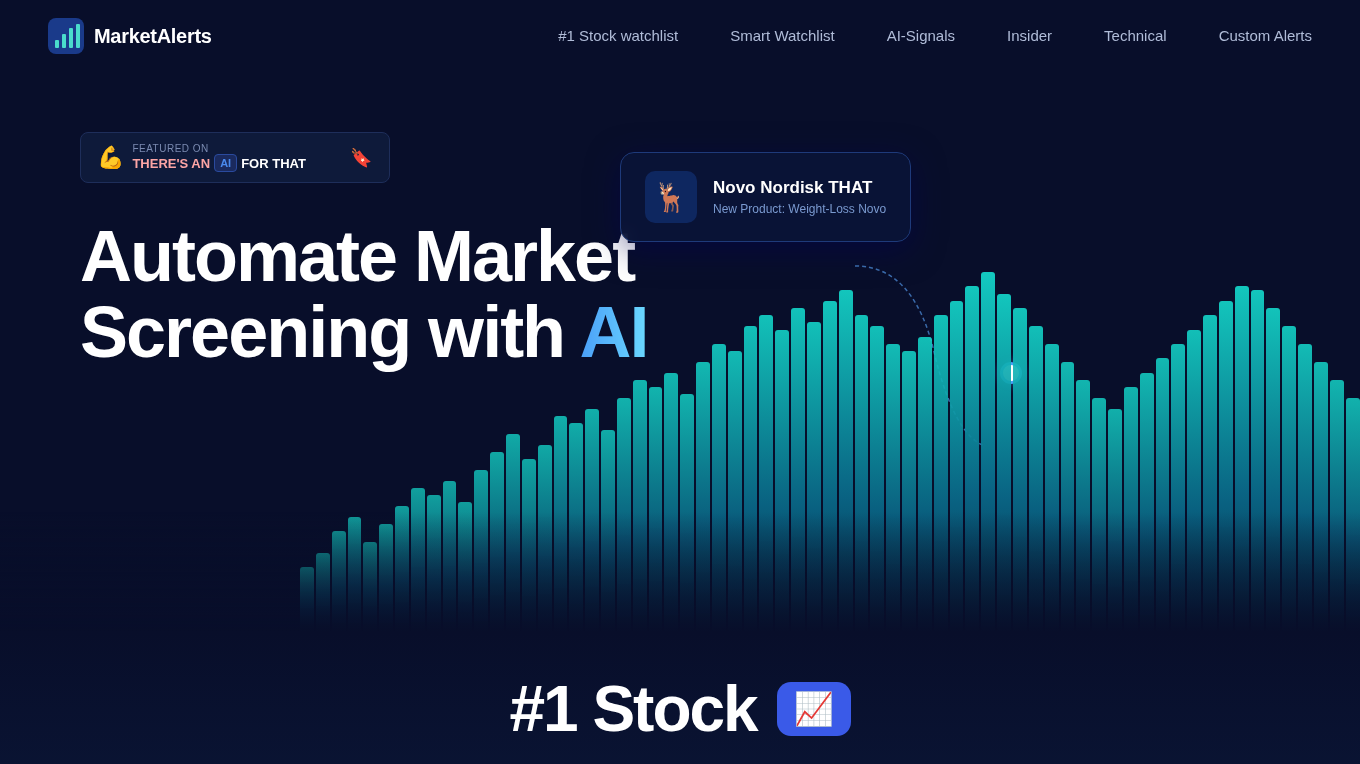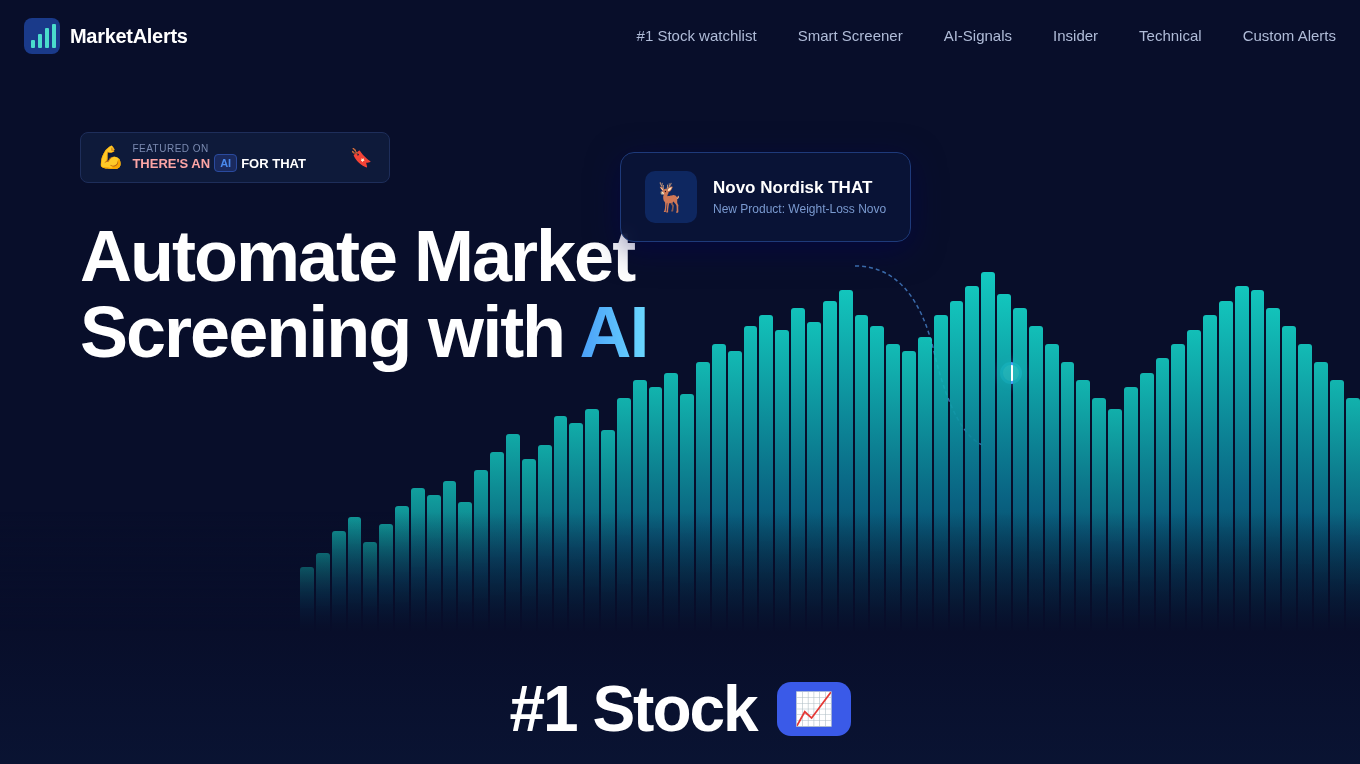--- a/index.html
+++ b/index.html
@@ -11,21 +11,21 @@
       width: 1360px;
       min-height: 764px;
       overflow-x: hidden;
     }
 
     
     nav {
       display: flex;
       align-items: center;
       justify-content: space-between;
-      padding: 0 24px;
+      padding: 0 48px;
       height: 72px;
       background: #080e2a;
       position: relative;
       z-index: 10;
     }
 
     .logo-area {
       display: flex;
       align-items: center;
       gap: 10px;
@@ -39,21 +39,21 @@
     .logo-text {
       font-size: 20px;
       font-weight: 700;
       color: #ffffff;
       letter-spacing: -0.3px;
     }
 
     .nav-links {
       display: flex;
       align-items: flex-end;
-      gap: 41px;
+      gap: 52px;
       list-style: none;
     }
 
     .nav-links a {
       color: #b0bcd8;
       text-decoration: none;
       font-size: 15px;
       font-weight: 500;
       transition: color 0.2s;
     }
@@ -300,21 +300,21 @@
       <rect x="7" y="22" width="4" height="8" rx="1" fill="#4adccc"></rect>
       <rect x="14" y="16" width="4" height="14" rx="1" fill="#4adccc"></rect>
       <rect x="21" y="10" width="4" height="20" rx="1" fill="#4adccc"></rect>
       <rect x="28" y="6" width="4" height="24" rx="1" fill="#4adccc"></rect>
     </svg>
     <span class="logo-text">MarketAlerts</span>
   </div>
 
   <ul class="nav-links">
     <li><a href="#">#1 Stock watchlist</a></li>
-    <li><a href="#">Smart Screener</a></li>
+    <li><a href="#">Smart Watchlist</a></li>
     <li><a href="#">AI-Signals</a></li>
     <li><a href="#">Insider</a></li>
     <li><a href="#">Technical</a></li>
     <li><a href="#">Custom Alerts</a></li>
   </ul>
 
 </nav>
 
 <section class="hero">
 

